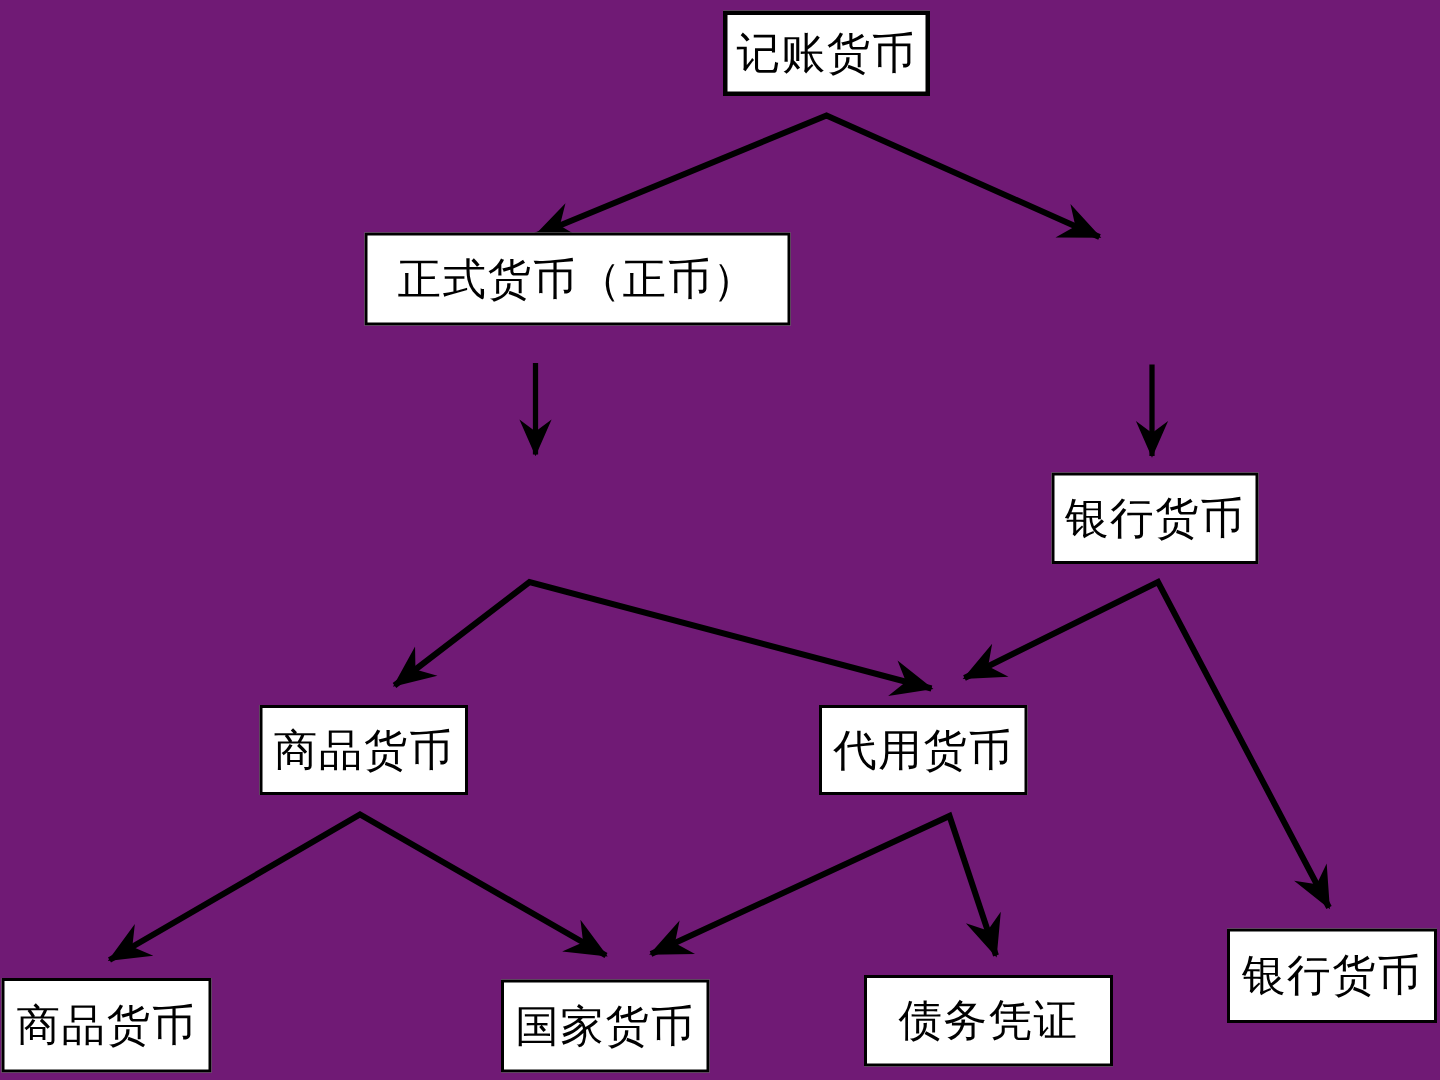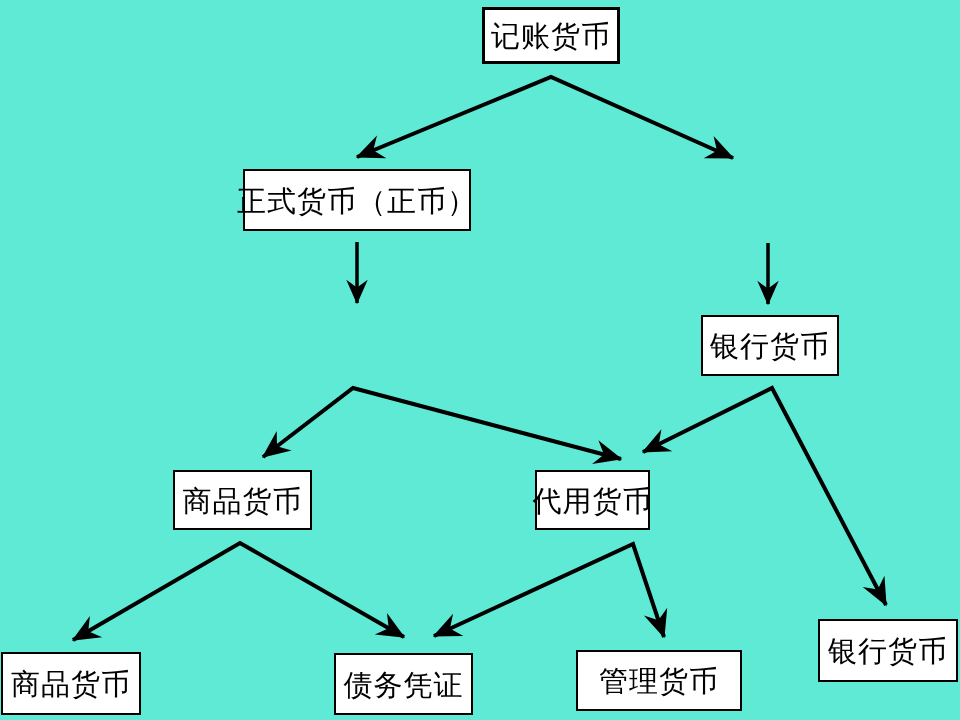--- a/index.html
+++ b/index.html
@@ -8,21 +8,21 @@
     width: 960px;
     height: 720px;
     background: #ffffff;
     overflow: hidden;
     font-family: "Liberation Serif", "DejaVu Serif", serif;
   }
   .stage {
     position: relative;
     width: 960px;
     height: 720px;
-    background: #5eead4;
+    background: #701a75;
   }
   svg.edges {
     position: absolute;
     left: 0;
     top: 0;
     width: 960px;
     height: 720px;
   }
   .node {
     position: absolute;
@@ -69,47 +69,47 @@
 
     <polyline points="73,640 240,543 404,637" fill="none" stroke="#000000" stroke-width="4" marker-start="url(#arrow)" marker-end="url(#arrow)"></polyline>
 
     <polyline points="434,636 633,544 664,637" fill="none" stroke="#000000" stroke-width="4" marker-start="url(#arrow)" marker-end="url(#arrow)"></polyline>
   </svg>
 
   <div class="node thick" style="left:482px;top:7px;width:138px;height:57px">
     <span class="node-label">记账货币</span>
   </div>
 
-  <div class="node" style="left:243px;top:169px;width:228px;height:62px">
+  <div class="node" style="left:243px;top:155px;width:284px;height:62px">
     <span class="node-label">正式货币（正币）</span>
   </div>
 
 
 
   <div class="node" style="left:701px;top:315px;width:138px;height:61px">
     <span class="node-label">银行货币</span>
   </div>
 
   <div class="node" style="left:173px;top:470px;width:139px;height:60px">
     <span class="node-label">商品货币</span>
   </div>
 
-  <div class="node" style="left:535px;top:470px;width:115px;height:60px">
+  <div class="node" style="left:546px;top:470px;width:139px;height:60px">
     <span class="node-label">代用货币</span>
   </div>
 
   <div class="node" style="left:1px;top:652px;width:140px;height:63px">
     <span class="node-label">商品货币</span>
   </div>
 
   <div class="node" style="left:334px;top:653px;width:139px;height:62px">
-    <span class="node-label">债务凭证</span>
+    <span class="node-label">国家货币</span>
   </div>
 
   <div class="node" style="left:576px;top:650px;width:166px;height:61px">
-    <span class="node-label">管理货币</span>
+    <span class="node-label">债务凭证</span>
   </div>
 
   <div class="node" style="left:818px;top:619px;width:140px;height:63px">
     <span class="node-label">银行货币</span>
   </div>
 
 </div>
 
 </body></html>

